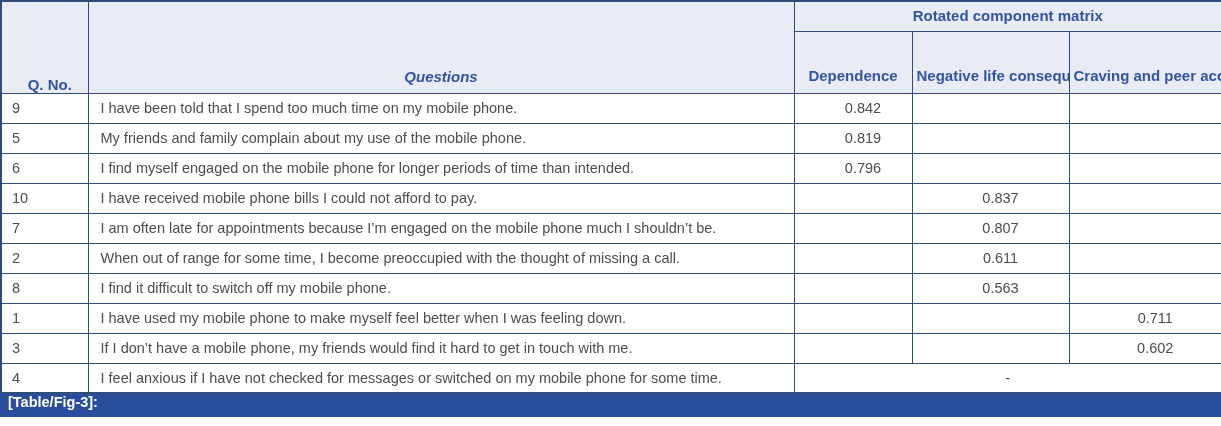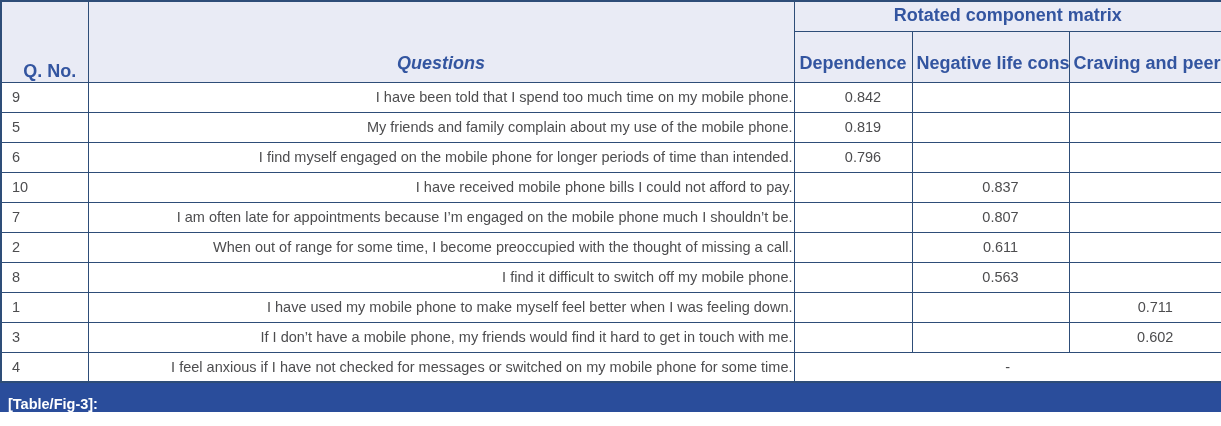--- a/index.html
+++ b/index.html
@@ -25,67 +25,67 @@
     border: 1px solid #2e4d78;
     box-sizing: border-box;
     overflow: hidden;
     white-space: nowrap;
   }
   
   th {
     background: #e9ebf5;
     color: #3355a0;
     font-weight: bold;
-    font-size: 18px;
+    font-size: 15px;
   }
   th.group-header {
     height: 30px;
     vertical-align: middle;
     text-align: center;
     padding: 2px 0 4px 0;
   }
   th.qno-header {
     vertical-align: bottom;
     text-align: center;
     padding: 0 0 0 10px;
   }
   th.questions-header {
     vertical-align: bottom;
     text-align: center;
     padding: 0 0 8px 0;
     font-style: italic;
   }
   th.sub-header {
-    height: 51px;
+    height: 62px;
     vertical-align: bottom;
     text-align: center;
     padding: 0 4px 7px 4px;
     white-space: normal;
     line-height: 1.25;
   }
   
   td {
     height: 30px;
     vertical-align: middle;
     color: #4d4d4f;
     font-size: 14.5px;
     background: #ffffff;
   }
   td.qno-cell   { text-align: left;  padding-left: 10px; }
-  td.question-cell { text-align: right; padding-left: 12px; }
+  td.question-cell { text-align: left; padding-left: 12px; }
   td.value-cell { text-align: center; padding-left: 21px; }
   td.merged-cell { text-align: center; }
   
   .caption-bar {
     width: 1221px;
-    height: 29px;
+    height: 23px;
     background: #2a4d9b;
     color: #ffffff;
     display: flex;
-    align-items: flex-end;
+    align-items: flex-start;
     box-sizing: border-box;
     padding-left: 8px;
     font-size: 14.5px;
     margin-top: 0px;
   }
   .caption-bar .caption-label { font-weight: bold; margin-right: 6px; }
 </style>
 </head>
 <body>
 

